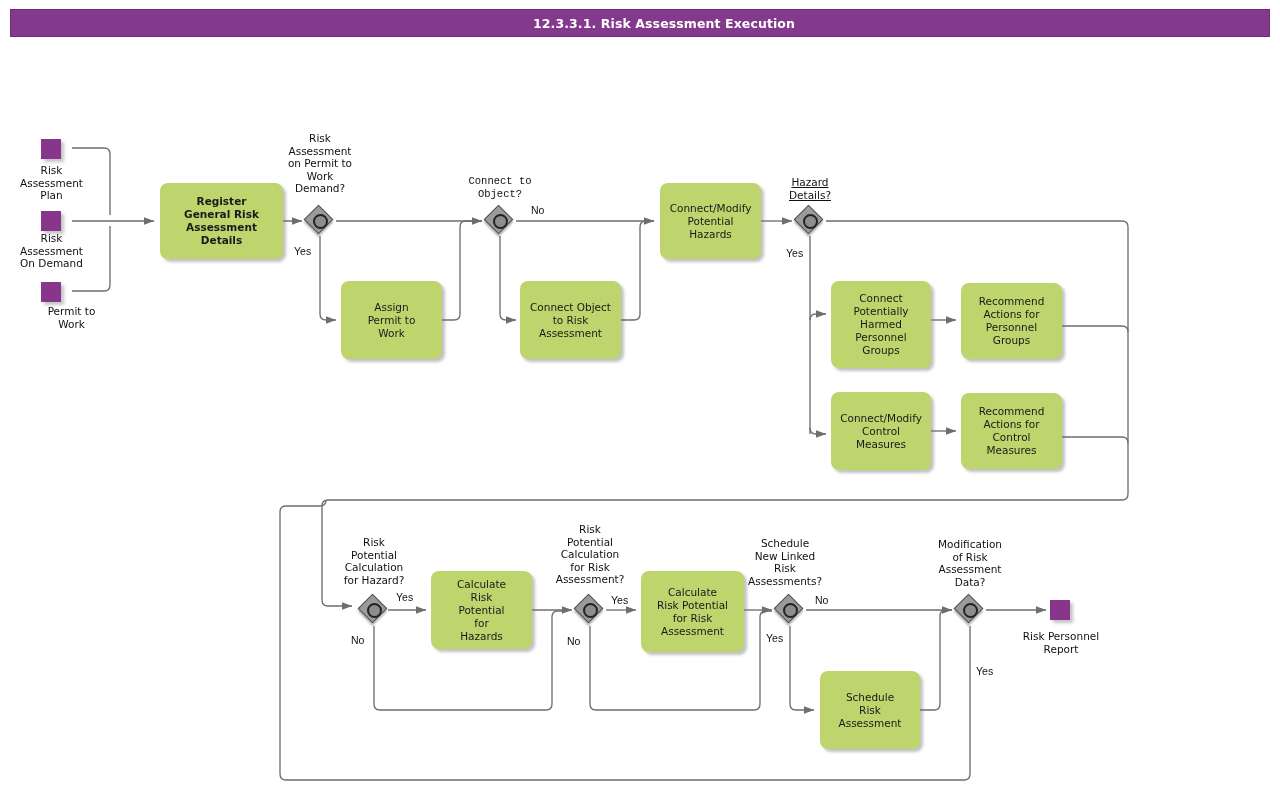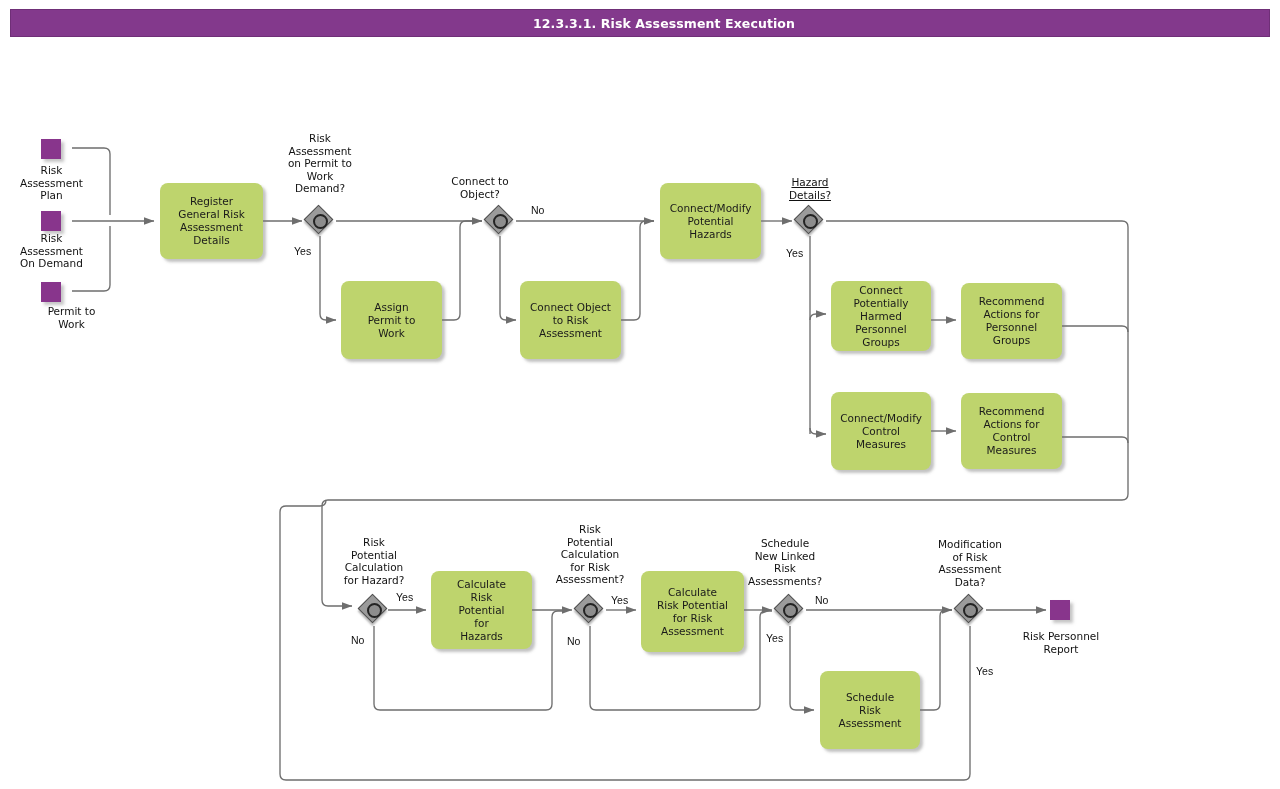--- a/index.html
+++ b/index.html
@@ -192,38 +192,38 @@
 Plan</div>
 
   <div class="sq" style="left:41px; top:211px;"></div>
   <div class="lbl" style="left:0px; top:232px; width:103px;">Risk
 Assessment
 On Demand</div>
 
   <div class="sq" style="left:41px; top:282px;"></div>
   <div class="lbl" style="left:0px; top:305px; width:103px;padding-left:40px;">Permit to Work</div>
 
-  <div class="task" style="left:160px; top:183px; width:103px; height:76px;">Register
+  <div class="task" style="left:160px; top:183px; width:123px; height:76px;font-weight:bold;">Register
 General Risk
 Assessment
 Details</div>
 
   <div class="task" style="left:341px; top:281px; width:101px; height:78px;">Assign
 Permit to
 Work</div>
 
   <div class="task" style="left:520px; top:281px; width:101px; height:78px;">Connect Object
 to Risk
 Assessment</div>
 
   <div class="task" style="left:660px; top:183px; width:101px; height:76px;">Connect/Modify
 Potential
 Hazards</div>
 
-  <div class="task" style="left:831px; top:281px; width:100px; height:70px;">Connect
+  <div class="task" style="left:831px; top:281px; width:100px; height:87px;">Connect
 Potentially
 Harmed
 Personnel
 Groups</div>
 
   <div class="task" style="left:961px; top:283px; width:101px; height:76px;">Recommend
 Actions for
 Personnel
 Groups</div>
 
@@ -258,21 +258,21 @@
   <div class="lbl" style="left:271px; top:132px; width:98px;">Risk
 Assessment
 on Permit to
 Work
 Demand?</div>
 
   <div class="gw" style="left:485px; top:206px;">
     <div class="dia"></div>
     <div class="ring"></div>
   </div>
-  <div class="lbl" style="left:431px; top:175px; width:98px;">Connect to
+  <div class="lbl" style="left:451px; top:175px; width:98px;font-family:Liberation Mono, monospace;">Connect to
 Object?</div>
 
   <div class="gw" style="left:795px; top:206px;">
     <div class="dia"></div>
     <div class="ring"></div>
   </div>
   <div class="lbl" style="left:761px; top:176px; width:98px;text-decoration:underline;">Hazard
 Details?</div>
 
   <div class="gw" style="left:359px; top:595px;">

